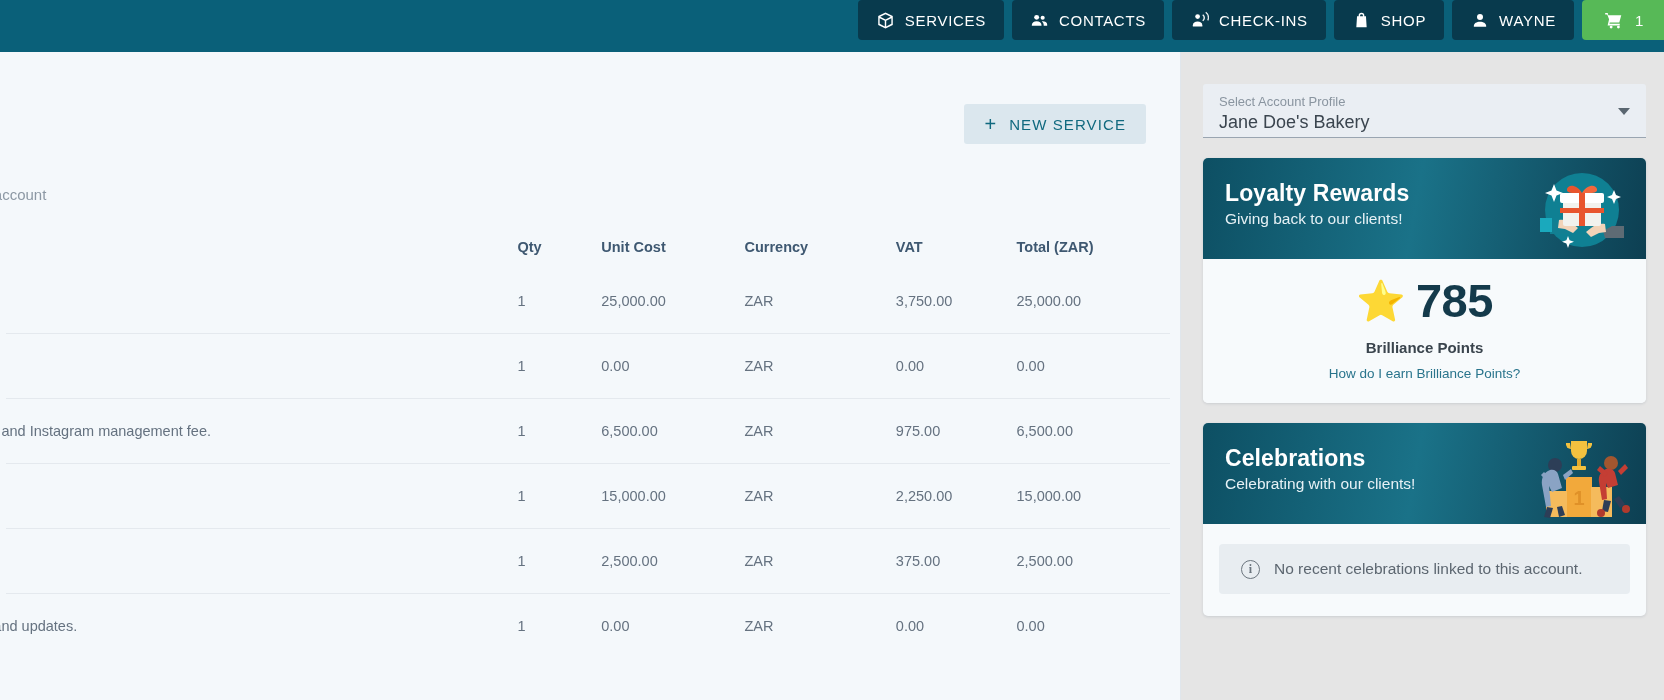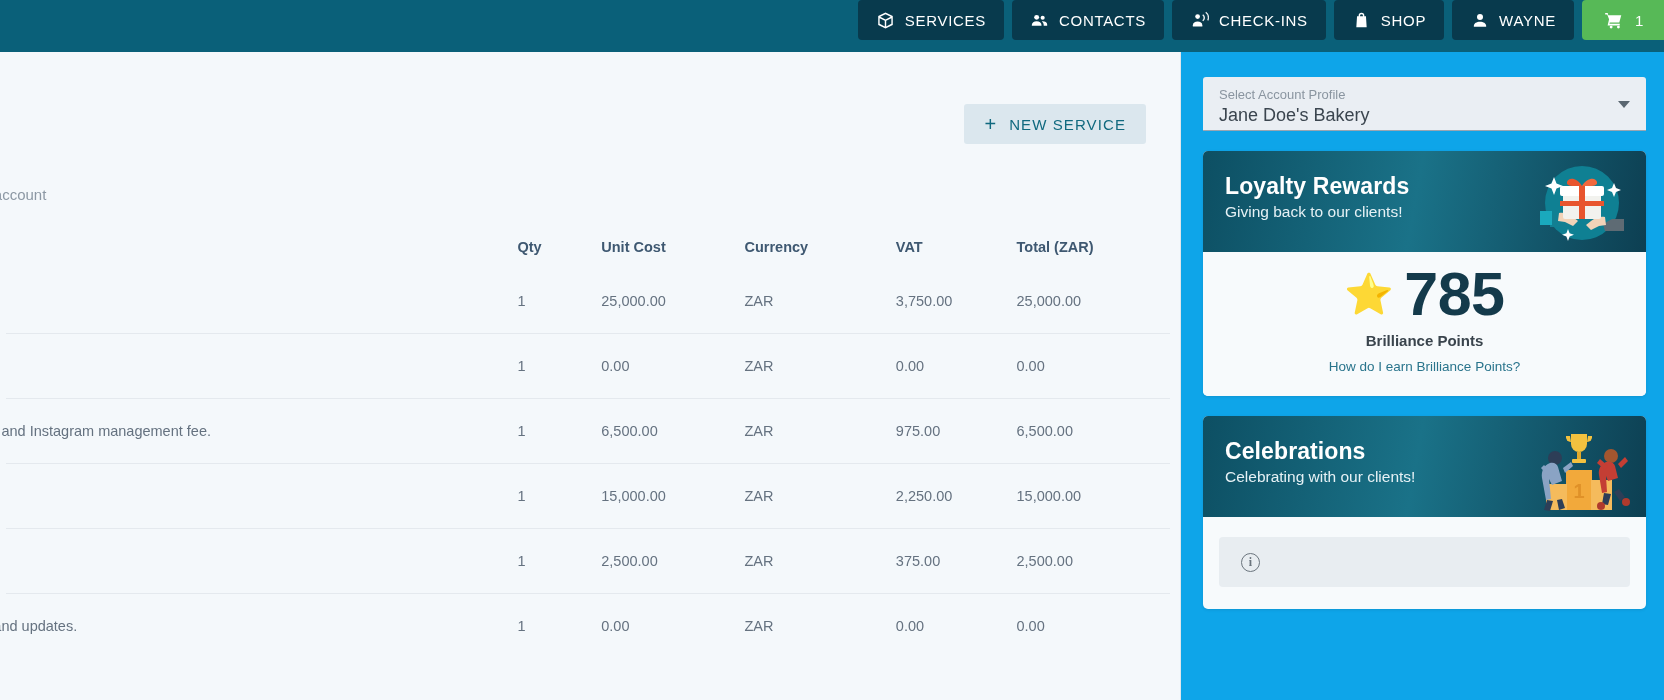--- a/index.html
+++ b/index.html
@@ -99,22 +99,22 @@
   .col-unit { width: 140px; }
   .col-cur { width: 148px; }
   .col-vat { width: 118px; }
   .col-tot { width: 150px; }
   .desc-cut { white-space: nowrap; position: relative; left: -32px; color: #657280; }
 
   
   .sidebar {
     position: absolute; top: 52px; left: 1181px;
     width: 483px; height: 648px;
-    background: #0ea5e9;
-    padding: 25px 18px 0 22px;
+    background: #e5e5e5;
+    padding: 32px 18px 0 22px;
   }
   .profile-select {
     position: relative;
     background: #eaeef3;
     border-bottom: 1px solid #9aa5b1;
     border-radius: 3px 3px 0 0;
     padding: 9px 14px 7px 16px;
     height: 54px;
     cursor: pointer;
   }
@@ -141,21 +141,21 @@
     background: linear-gradient(100deg, #0d4f63 0%, #1a7288 48%, #0d3f52 100%);
     padding: 20px 22px 0 22px;
   }
   .card-title { color: #ffffff; font-size: 23px; font-weight: bold; line-height: 30px; letter-spacing: 0.1px; }
   .card-sub { color: #e6f1f5; font-size: 15.5px; line-height: 22px; }
   .card-art { position: absolute; right: 8px; top: 2px; width: 112px; height: 98px; }
 
   .card-body { background: #f7fafc; padding: 18px 0 22px 0; text-align: center; }
   .points-row { display: flex; align-items: center; justify-content: center; gap: 10px; }
   .star-glyph { font-size: 40px; line-height: 44px; }
-  .points-num { font-size: 61px; font-weight: bold; color: #143a4b; line-height: 48px; letter-spacing: -0.5px; }
+  .points-num { font-size: 47px; font-weight: bold; color: #143a4b; line-height: 48px; letter-spacing: -0.5px; }
   .points-label { font-size: 15px; font-weight: bold; color: #3a444d; margin-top: 14px; }
   .points-link { font-size: 13.5px; color: #29748c; margin-top: 10px; cursor: pointer; }
 
   .empty-note {
     margin: 20px 16px 22px 16px;
     background: #e8edf1;
     border-radius: 4px;
     height: 50px;
     display: flex; align-items: center; gap: 14px;
     padding: 0 22px;
@@ -390,17 +390,18 @@
             <path d="M88 74l6 9 5-4-6-8z" fill="#2d3e57"></path>
             <path d="M79 52l-8-7 3-4 8 7z" fill="#c43e34"></path>
             <path d="M92 46l7-7 3 4-7 7z" fill="#c43e34"></path>
             <circle cx="75" cy="88" r="4" fill="#b03a2d"></circle>
             <circle cx="100" cy="84" r="4" fill="#b03a2d"></circle>
           </svg>
         </div>
       </div>
       <div class="empty-note">
         <span class="info-circle">i</span>
+        <span>No recent celebrations linked to this account.</span>
       </div>
     </div>
 
   </div>
 </div>
 
 </body></html>

